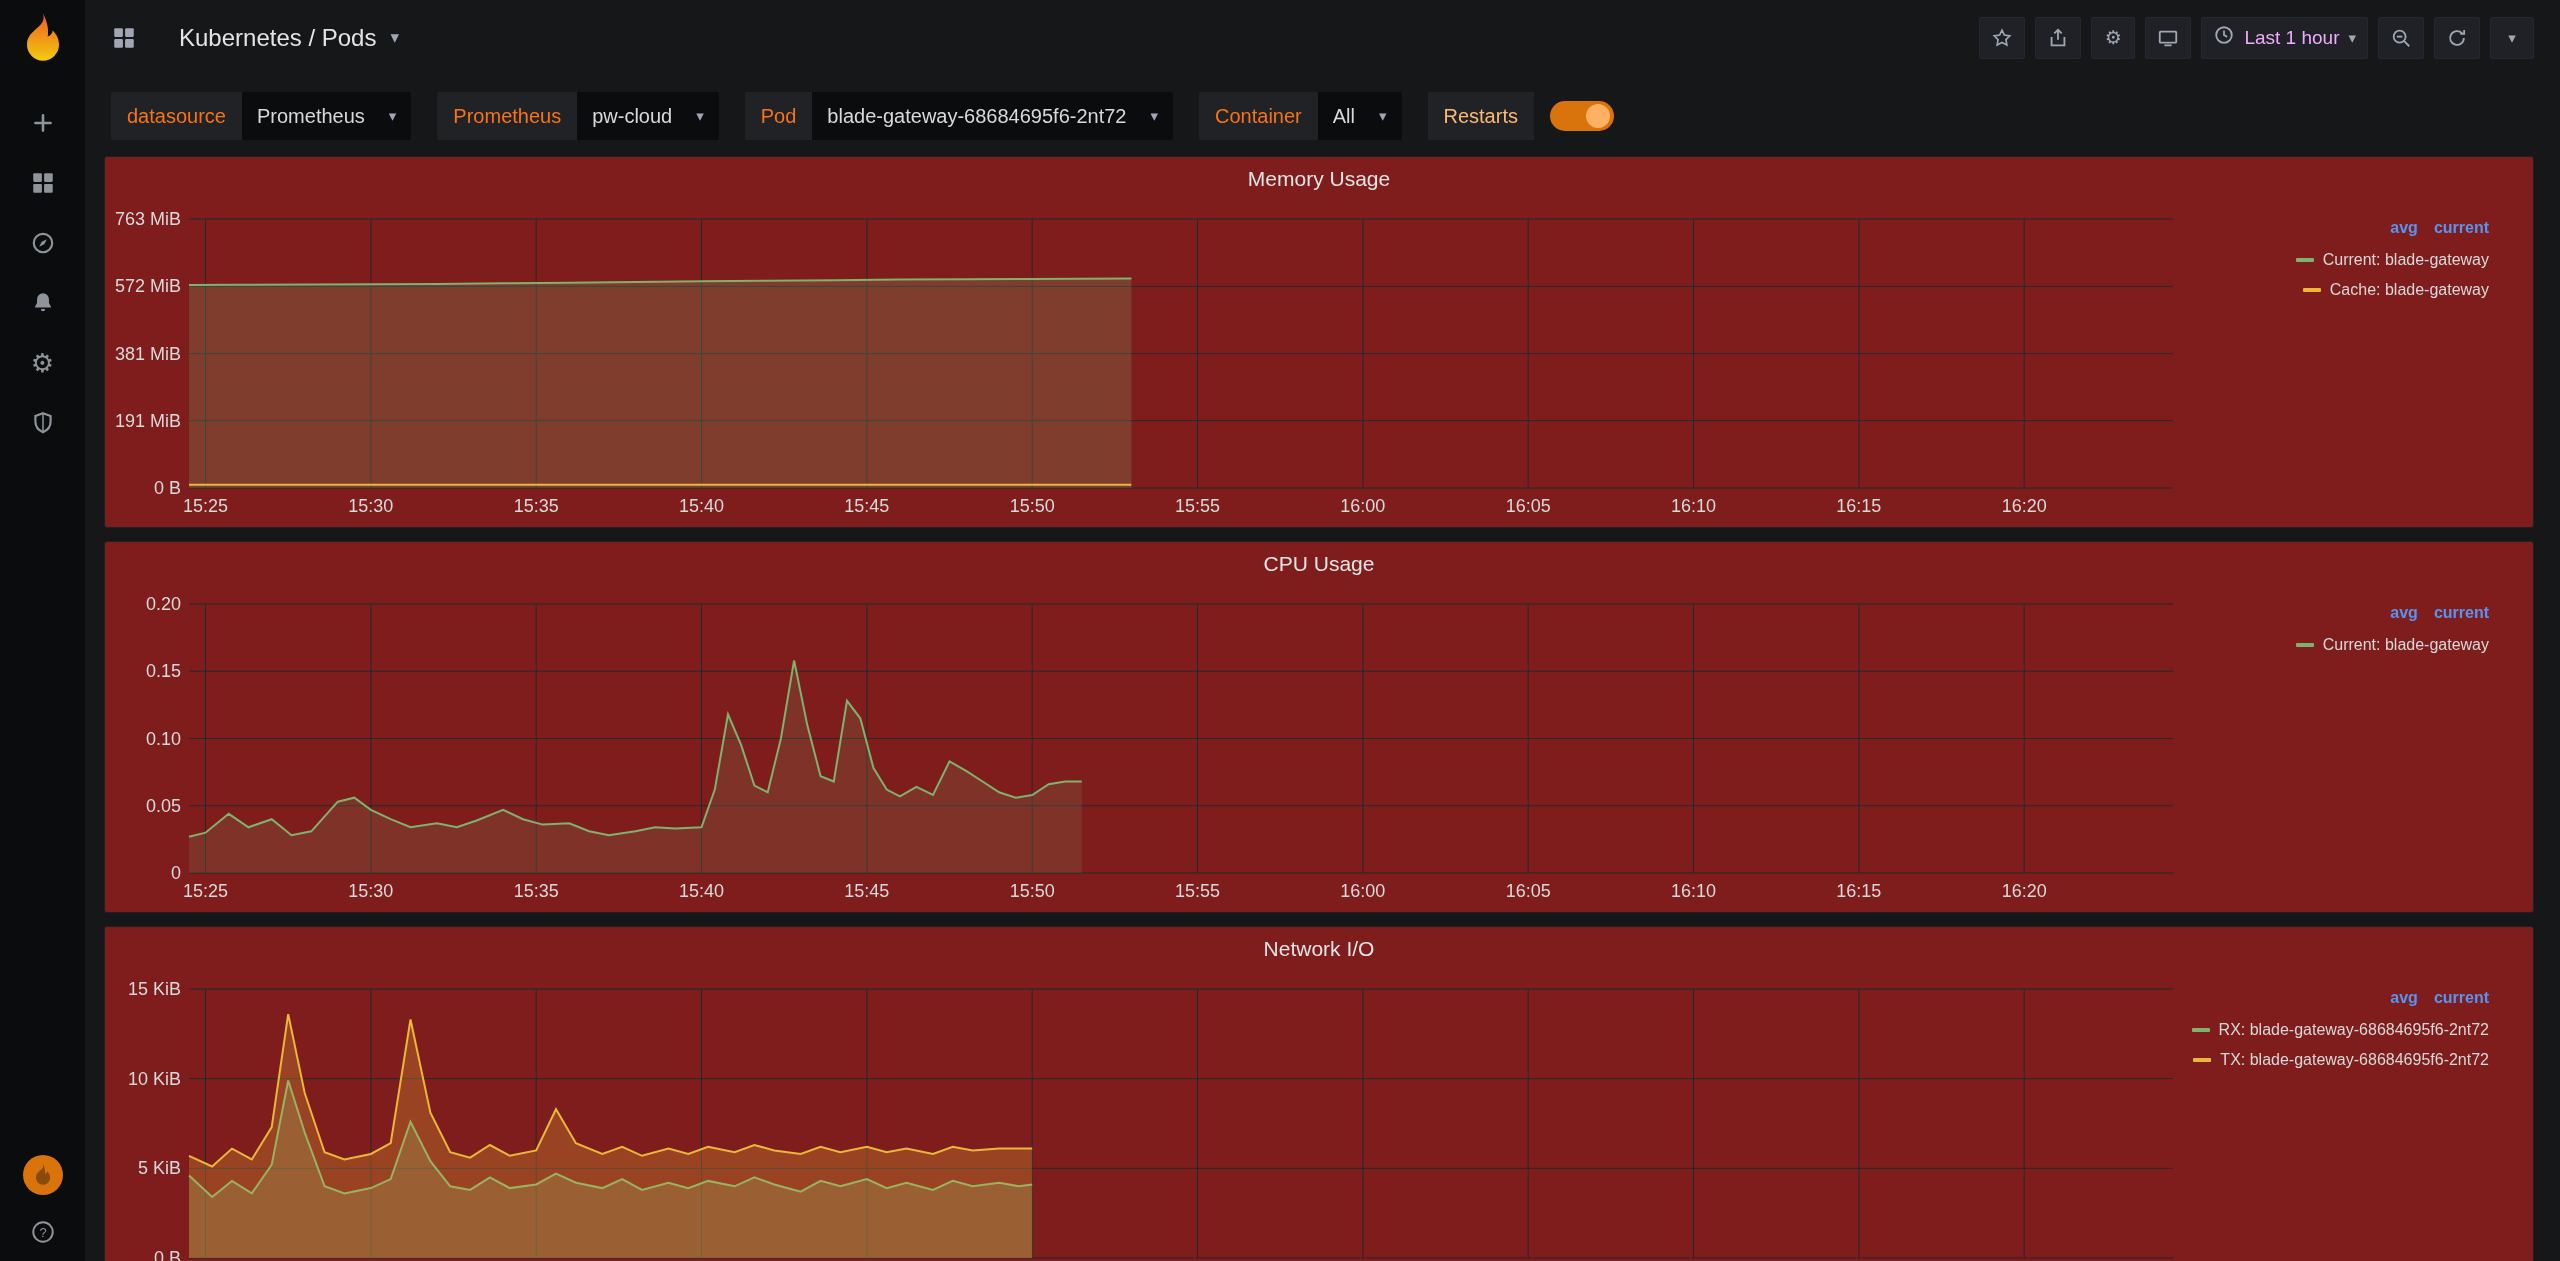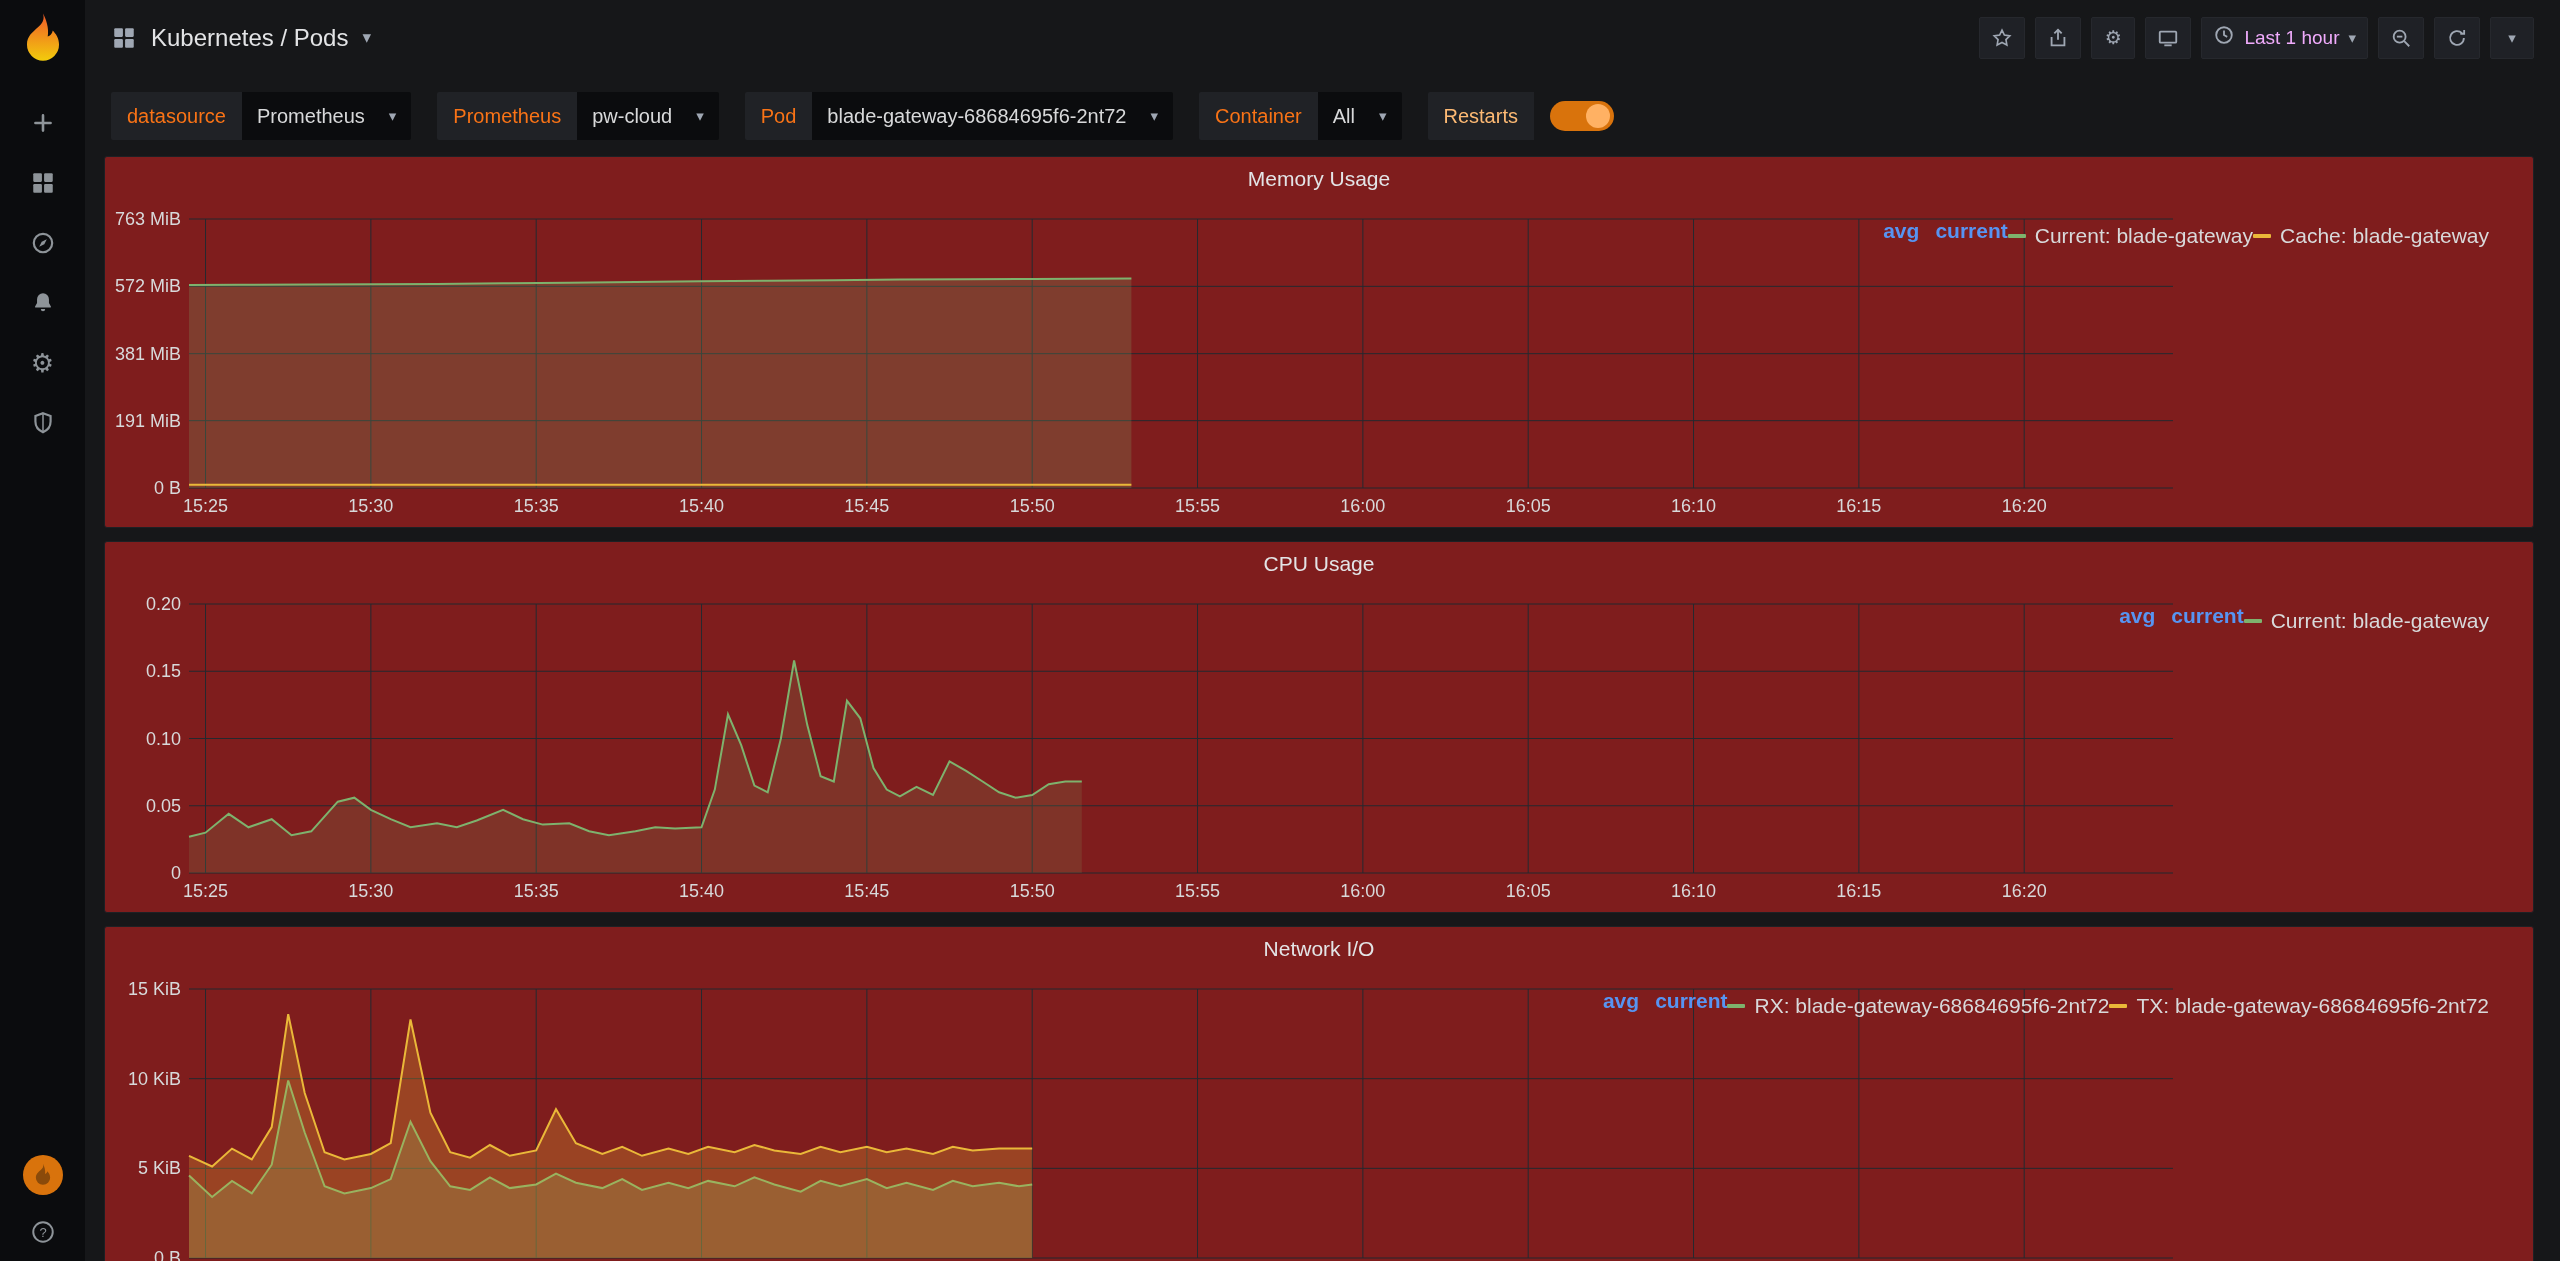--- a/index.html
+++ b/index.html
@@ -20,21 +20,21 @@
   .glyph-icon { font-size: 26px; line-height: 26px; text-align: center; }
   .side-bottom { margin-top: auto; margin-bottom: 16px; display: flex; flex-direction: column; gap: 24px; align-items: center; }
   .avatar { width: 40px; height: 40px; border-radius: 50%; background: #d9730c; overflow: hidden; cursor: pointer;
             display: flex; align-items: center; justify-content: center; }
   .avatar svg { width: 30px; height: 30px; }
   
   .main { margin-left: 85px; }
   .navbar { height: 75px; display: flex; align-items: center; justify-content: space-between; padding: 0 26px; }
   .nav-left { display: flex; align-items: center; gap: 14px; }
   .nav-apps-icon { width: 26px; height: 26px; color: #9fa7b3; }
-  .nav-title { font-size: 24px; color: #e3e4e6; cursor: pointer; }
+  .nav-title { font-size: 24px; color: #e3e4e6; cursor: pointer; margin-left: 28px; }
   .nav-caret { color: #9fa7b3; font-size: 17px; cursor: pointer; }
   .nav-right { display: flex; align-items: center; gap: 10px; }
   .nav-btn {
     height: 42px; min-width: 44px; display: flex; align-items: center; justify-content: center; gap: 9px;
     background: #1f2126; border: 1px solid #26282d; border-radius: 2px;
     color: #9fa7b3; cursor: pointer; padding: 0 11px; font-size: 19px;
   }
   .nav-btn svg { width: 22px; height: 22px; }
   .time-label { color: #f0abfc; }
   
@@ -51,21 +51,21 @@
   .switch.on .knob { left: 36px; background: #ffb163; }
   
   .dashboard { padding: 0 26px 0 19px; }
   .panel { position: relative; height: 372px; background: #7f1d1d; border: 1px solid #1d2024; border-radius: 3px; margin-bottom: 13px; }
   .panel-title { position: absolute; top: 10px; left: 0; right: 0; text-align: center; font-size: 21px; font-weight: 500; color: #e3e4e6; cursor: pointer; }
   svg.chart { position: absolute; left: 8px; top: 46px; width: 2070px; height: 324px; }
   .grid { stroke: #25292f; stroke-width: 1; }
   text.tick { fill: #d8d9da; font-size: 18px; font-family: "Liberation Sans", sans-serif; }
   .ylab { text-anchor: end; }
   .xlab { text-anchor: middle; }
-  .legend { position: absolute; top: 62px; right: 44px; display: flex; flex-direction: row; align-items: flex-end; font-size: 21px; justify-content: space-between; }
+  .legend { position: absolute; top: 62px; right: 44px; display: flex; flex-direction: column; align-items: flex-end; font-size: 16px; justify-content: space-between; }
   .legend-links { display: flex; gap: 16px; margin-bottom: 8px; }
   .legend-links a { color: #5794f2; cursor: pointer; font-weight: bold; }
   .legend-item { display: flex; align-items: center; gap: 9px; height: 30px; cursor: pointer; color: #d8d9da; white-space: nowrap; }
   .legend-dash { display: inline-block; width: 18px; height: 4px; border-radius: 1px; background: #7eb26d; }
 </style>
 </head>
 <body>
 
 <aside class="sidebar">
   <div class="logo">

